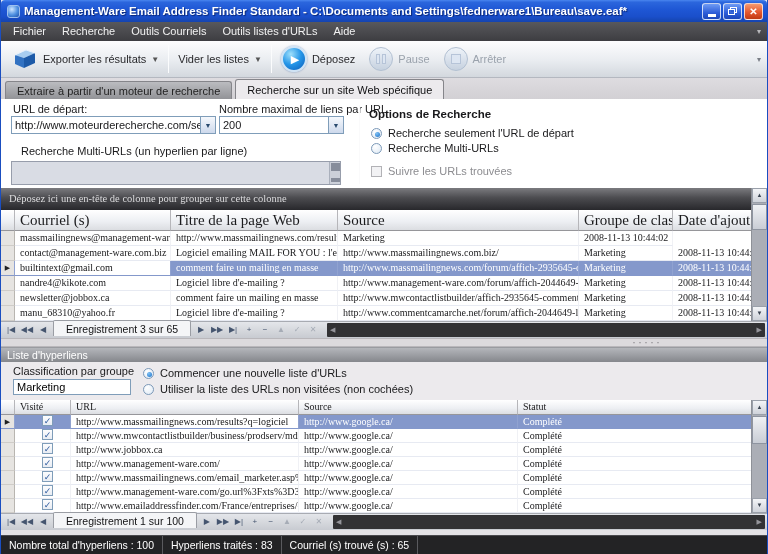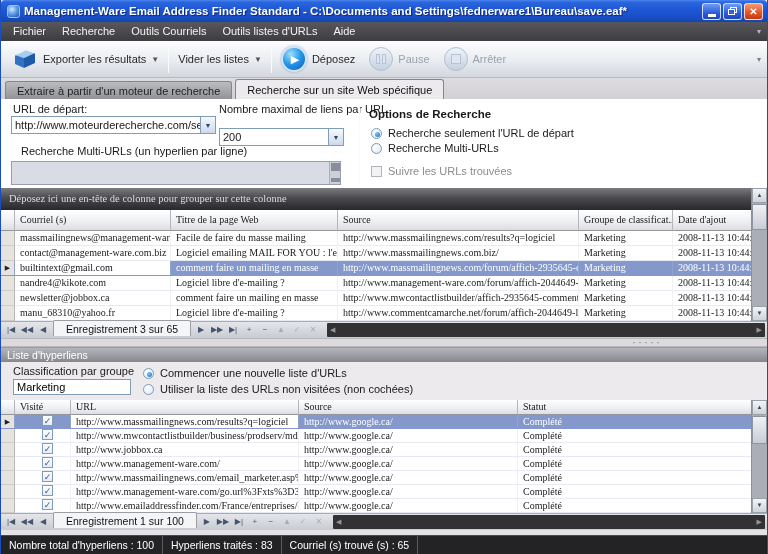--- a/index.html
+++ b/index.html
@@ -70,21 +70,21 @@
   .radio.sel::after{content:"";position:absolute;left:3px;top:3px;width:5px;height:5px;border-radius:50%;
     background:radial-gradient(circle at 35% 30%,#7fc0f4,#1b72c8);}
   .checkbox{width:11px;height:11px;border:1px solid #b2b2b6;background:#f2f2f4;display:inline-block;flex:0 0 auto;}
   .optrow{position:absolute;display:flex;align-items:center;gap:6px;font-size:11px;}
   .optrow.dim{color:#8c8c90;}
   
   .grid1-zone,.grid2-zone{position:relative;background:#fff;font-family:Liberation Serif, serif;}
   .groupbar{height:22px;width:752px;background:linear-gradient(180deg,#7b7b7f,#4b4b4f 45%,#28282c);
     color:#dcdcde;font-size:10.5px;line-height:22px;padding-left:8px;}
   .ghead{display:grid;width:752px;background:linear-gradient(180deg,#fff,#edeff3 55%,#d9dbdf);}
-  .ghead .hc{border-right:1px solid #b6b6ba;border-bottom:1px solid #96969a;font-size:10px;color:#1b1b1d;
+  .ghead .hc{border-right:1px solid #b6b6ba;border-bottom:1px solid #96969a;font-size:15px;color:#1b1b1d;
     padding-left:5px;white-space:nowrap;overflow:hidden;}
   .g1cols{grid-template-columns:14px 156px 167px 241px 94px 80px;}
   .g2cols{grid-template-columns:14px 56px 228px 219px 235px;}
   .ghead.h1 .hc{line-height:20px;height:21px;}
   .ghead.h2 .hc{line-height:14px;height:15px;font-size:10px;}
   .grow{display:grid;width:752px;background:#fff;}
   .grow .cell{font-size:10px;color:#1a1a1c;padding-left:5px;white-space:nowrap;overflow:hidden;
     border-bottom:1px solid #e7eaf2;border-right:1px solid #f0f1f5;}
   .g1row{grid-template-columns:14px 156px 167px 241px 94px 80px;height:15px;line-height:14px;}
   .g2row{grid-template-columns:14px 56px 228px 219px 235px;height:14px;line-height:13px;}
@@ -195,21 +195,21 @@
     <div class="tab active">Recherche sur un site Web spécifique</div>
   </div>
 
   <div class="panel">
     <span class="lbl" style="left:12px;top:4px;">URL de départ:</span>
     <div class="combo" style="left:10px;top:17px;width:205px;">
       <span class="val">http://www.moteurderecherche.com/search?q=softv</span>
       <span class="arrow">▼</span>
     </div>
     <span class="lbl" style="left:218px;top:4px;">Nombre maximal de liens par URL</span>
-    <div class="combo" style="left:218px;top:17px;width:125px;margin-top:12px;">
+    <div class="combo" style="left:218px;top:17px;width:125px;">
       <span class="val">200</span>
       <span class="arrow">▼</span>
     </div>
     <span class="lbl" style="left:12px;top:46px;margin-left:8px;">Recherche Multi-URLs (un hyperlien par ligne)</span>
     <div class="multibox">
       <span class="sb">
           <i></i>
           <i class="low"></i>
         </span>
     </div>
@@ -236,21 +236,20 @@
       <span class="hc">Courriel (s)</span>
       <span class="hc">Titre de la page Web</span>
       <span class="hc">Source</span>
       <span class="hc">Groupe de classificat...</span>
       <span class="hc">Date d'ajout</span>
     </div>
     <div>
         <div class="grow g1row">
           <span class="cell ind"></span>
           <span class="cell">massmailingnews@management-ware....</span>
-          <span class="cell">Facile de faire du masse mailing</span>
           <span class="cell">http://www.massmailingnews.com/results?q=logiciel</span>
           <span class="cell">Marketing</span>
           <span class="cell">2008-11-13 10:44:02</span>
         </div>
         <div class="grow g1row">
           <span class="cell ind"></span>
           <span class="cell">contact@management-ware.com.biz</span>
           <span class="cell">Logiciel emailing MAIL FOR YOU : l'emaili...</span>
           <span class="cell">http://www.massmailingnews.com.biz/</span>
           <span class="cell">Marketing</span>

